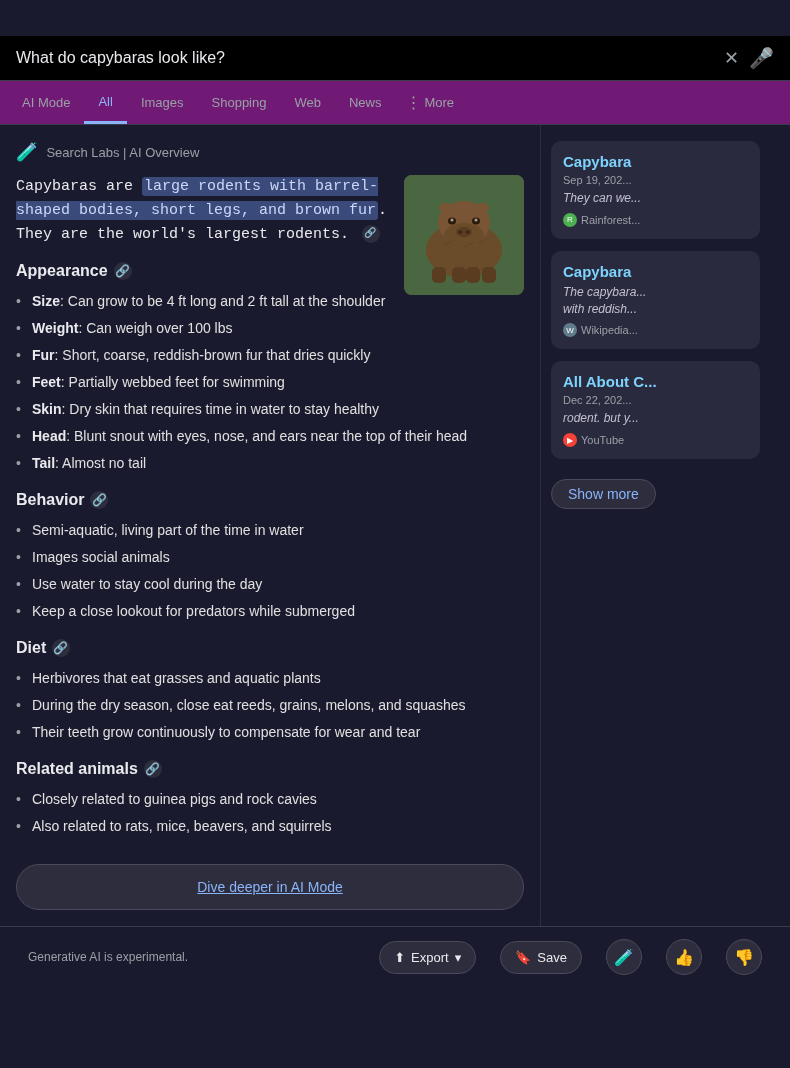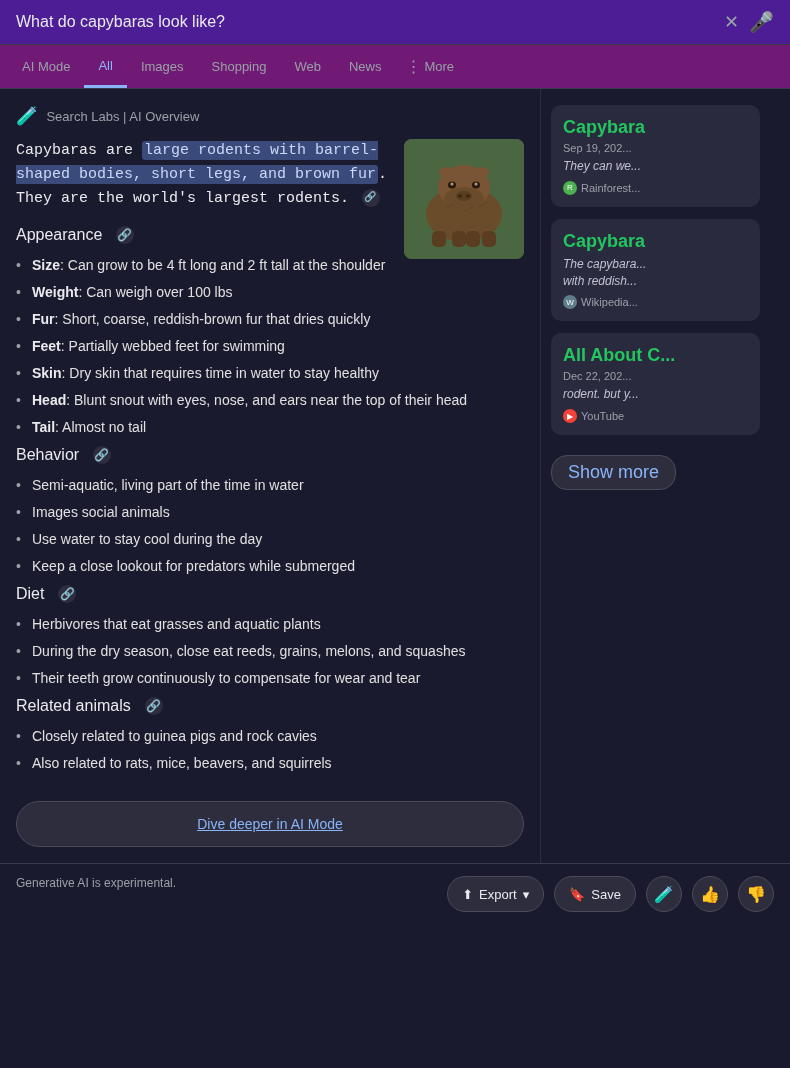--- a/index.html
+++ b/index.html
@@ -8,26 +8,27 @@
       color: #e8eaed;
       font-family: 'Segoe UI', Arial, sans-serif;
       font-size: 14px;
       width: 790px;
       min-height: 1068px;
       overflow-x: hidden;
     }
 
     
     .search-bar-container {
-      background: #4c1d95;
+      background: #000000;
       padding: 10px 16px;
       display: flex;
       align-items: center;
       gap: 10px;
       border-bottom: 1px solid #3a3a4a;
+      margin-top: 36px;
     }
     .search-input {
       flex: 1;
       background: transparent;
       border: none;
       color: #e8eaed;
       font-size: 16px;
       outline: none;
     }
     .search-clear-icon {
@@ -120,26 +121,26 @@
     .highlighted-text {
       background: #3a4a7a;
       color: #c8d8f8;
       border-radius: 3px;
       padding: 1px 2px;
     }
 
     
     .section-title {
       font-size: 16px;
-      font-weight: normal;
-      color: #e8eaed;
-      margin: 5px 0 8px 0;
-      display: flex;
-      align-items: center;
-      gap: 14px;
+      font-weight: bold;
+      color: #e8eaed;
+      margin: 14px 0 8px 0;
+      display: flex;
+      align-items: center;
+      gap: 6px;
     }
     .section-link-icon {
       font-size: 12px;
       color: #9aa0a6;
       background: #2d2d3e;
       border-radius: 50%;
       width: 18px;
       height: 18px;
       display: inline-flex;
       align-items: center;
@@ -199,23 +200,24 @@
       cursor: pointer;
       text-align: center;
       margin-top: 24px;
       text-decoration: underline;
     }
 
     
     .bottom-bar {
       background: #1a1a2e;
       border-top: 1px solid #3a3a4a;
-      padding: 12px 16px;
-      display: flex;
-      gap: 10px;
+      padding: 12px 28px;
+      display: flex;
+      align-items: center;
+      gap: 24px;
       position: sticky;
       bottom: 0;
     }
     .gen-ai-text {
       color: #9aa0a6;
       font-size: 12px;
       flex: 1;
     }
     .bottom-btn {
       display: flex;
@@ -246,22 +248,22 @@
     
     .side-card {
       background: #2a2a3e;
       border-radius: 10px;
       padding: 12px;
       margin-bottom: 12px;
       font-size: 12px;
     }
     .side-card-title {
       font-weight: bold;
-      font-size: 18px;
-      color: #22c55e;
+      font-size: 15px;
+      color: #7dd3fc;
       margin-bottom: 4px;
     }
     .side-card-date {
       color: #9aa0a6;
       font-size: 11px;
       margin-bottom: 4px;
     }
     .side-card-text {
       color: #c0c0d0;
       font-size: 12px;
@@ -313,21 +315,21 @@
     .capybara-svg-container {
       width: 120px;
       height: 120px;
     }
 
     
     .show-more-btn {
       background: #2d2d3e;
       border: 1px solid #4a4a5a;
       color: #8ab4f8;
-      font-size: 18px;
+      font-size: 14px;
       padding: 6px 16px;
       border-radius: 16px;
       cursor: pointer;
       margin-top: 8px;
       text-align: center;
     }
 
   </style>
 </head>
 <body>

